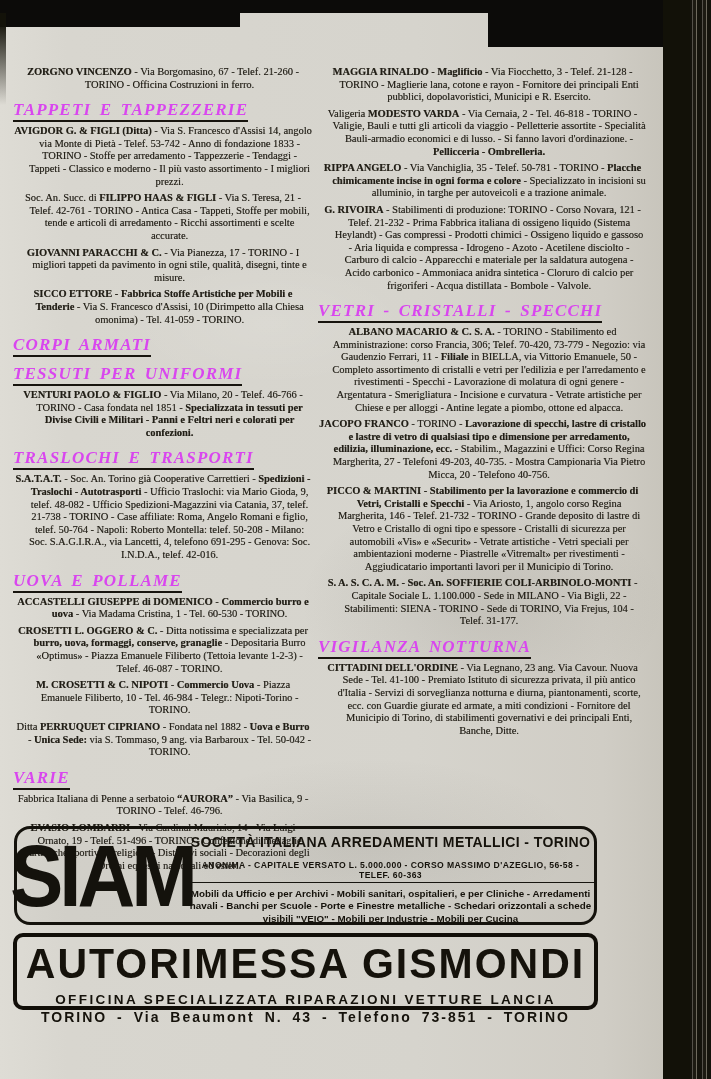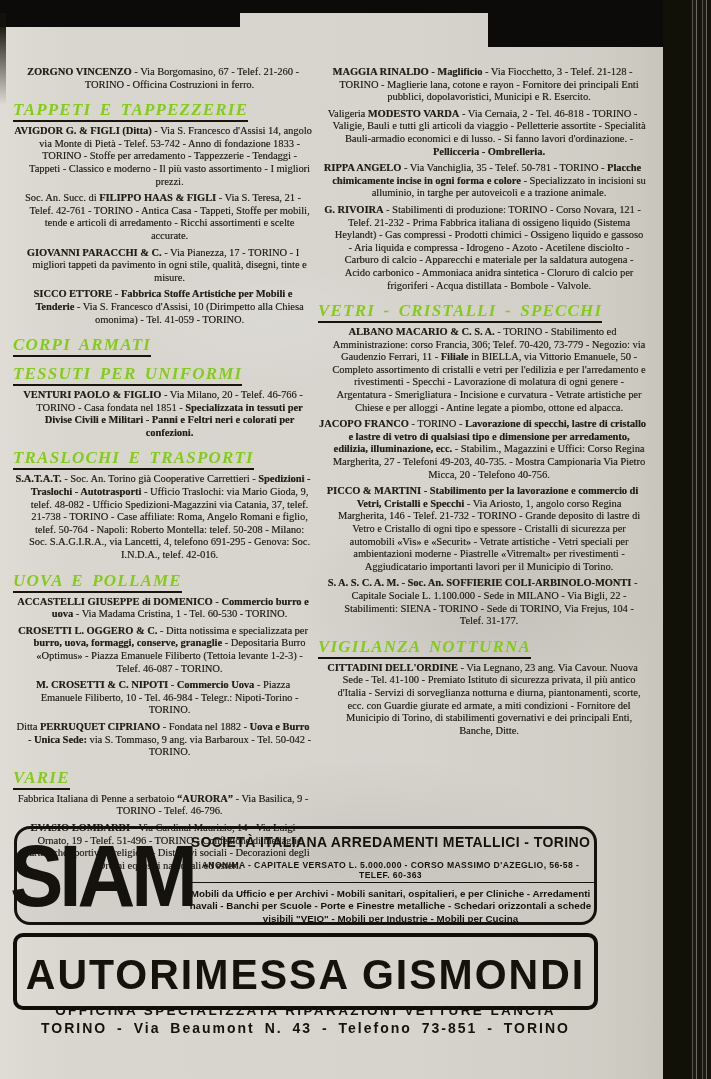--- a/index.html
+++ b/index.html
@@ -20,34 +20,34 @@
   .scan-right-streaks{position:absolute;left:27px;top:0;width:21px;height:1079px;
       background:repeating-linear-gradient(90deg,#14130c 0 2px,#54514a 2px 3px,#1c1a12 3px 6px,#6e6a5e 6px 7px,#14130c 7px 10px);}
   .col{position:absolute;color:#211e16;}
   #col-left{left:14px;top:66px;width:298px;}
   #col-right{left:319px;top:66px;width:327px;}
   .entry{margin:0 0 4px 0;padding-left:13px;text-indent:-13px;
       font-size:10.4px;line-height:12.6px;text-align:center;
       text-shadow:0.3px 0.3px 0 rgba(28,24,16,0.5);}
   .entry .b{font-weight:bold;}
   .section-title{margin:9px 0 5px -1px;font-style:italic;font-weight:bold;
-      font-size:17px;letter-spacing:1.2px;word-spacing:3px;color:#84cc16;}
+      font-size:17px;letter-spacing:1.2px;word-spacing:3px;color:#d946ef;}
   .section-title span{border-bottom:2px solid #17140e;padding-bottom:1px;}
   .ad{position:absolute;color:#15120b;font-family:"Liberation Sans", sans-serif;border-radius:16px;}
   .ad-siam{left:14px;top:826px;width:583px;height:99px;border:3px solid #14120c;
       display:flex;align-items:stretch;background:rgba(0,0,0,0.03);box-sizing:border-box;}
   .siam-logo{width:170px;display:flex;align-items:center;justify-content:center;
       font-weight:bold;font-size:80px;letter-spacing:-4px;transform:scaleY(1.1);color:#14120c;}
   .siam-right{flex:1;padding:5px 0 3px 0;text-align:center;}
   .siam-title{font-weight:bold;font-size:14px;letter-spacing:0.4px;}
   .siam-sub{display:inline-block;font-weight:bold;font-size:8.6px;letter-spacing:0.4px;
       border-bottom:1.5px solid #17150f;padding-bottom:1.5px;margin-top:10px;}
   .siam-body{margin-top:5px;font-weight:bold;font-size:9.8px;line-height:12.5px;}
   .ad-gismondi{left:13px;top:933px;width:585px;height:77px;border:4px solid #110e08;
-      border-radius:10px;text-align:center;padding-top:18px;box-sizing:border-box;}
+      border-radius:10px;text-align:center;padding-top:7px;box-sizing:border-box;}
   .g1{font-size:41px;font-weight:bold;letter-spacing:2px;line-height:40px;transform:scaleY(1.03);}
   .g2{font-size:13.5px;font-weight:bold;letter-spacing:2.4px;margin-top:8px;}
   .g3{font-size:14px;font-weight:bold;letter-spacing:2px;word-spacing:4px;margin-top:2px;}
 </style>
 </head>
 <body>
 
 <div class="stage">
   <div class="paper"></div>
 

